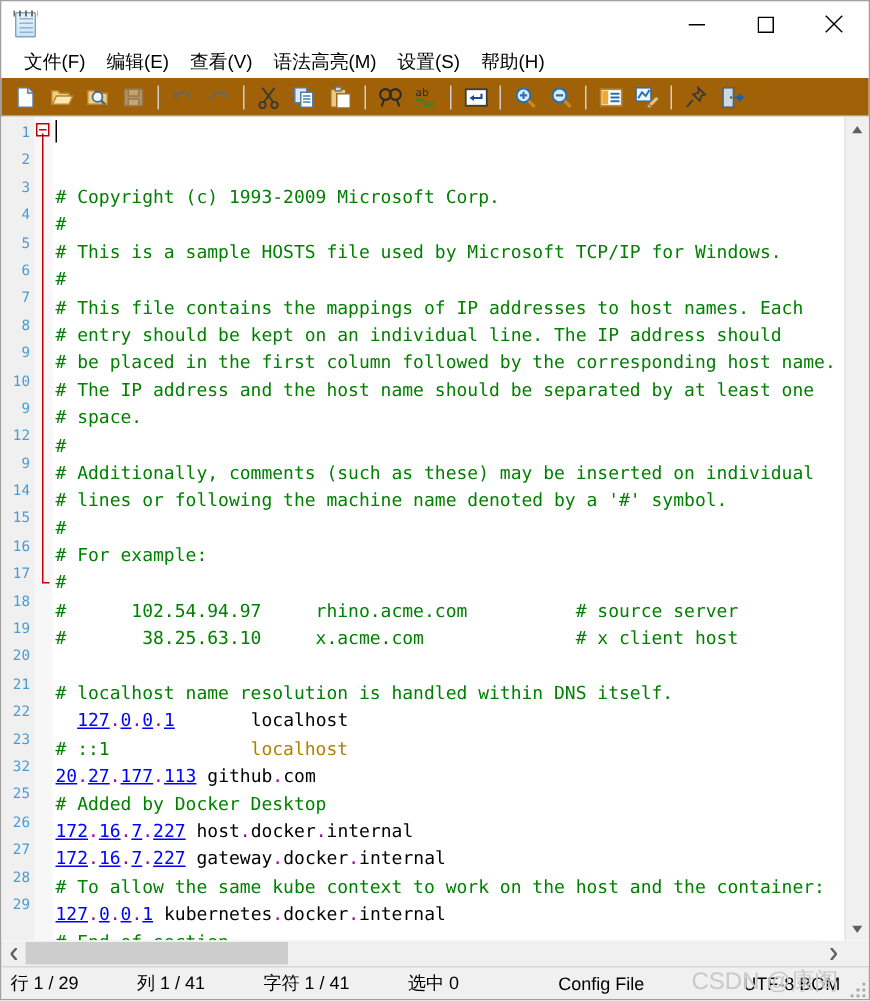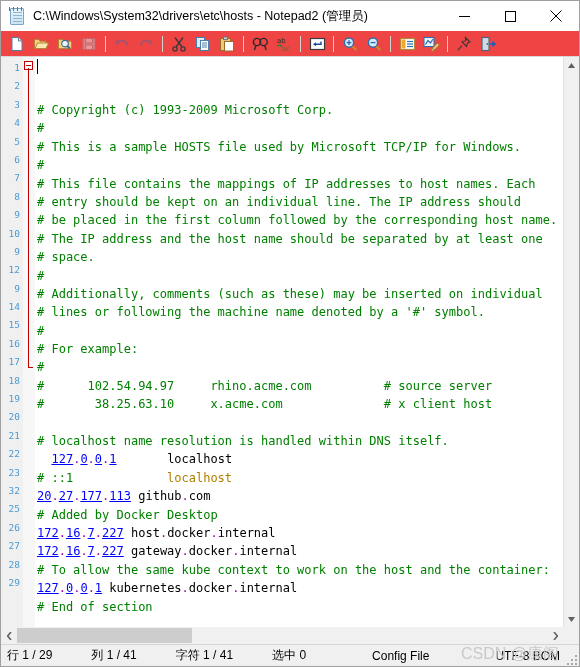--- a/index.html
+++ b/index.html
@@ -64,21 +64,21 @@
   .menu-item {
     padding:1px 7px 2px 7px;
     white-space:nowrap;
     line-height:16px;
   }
 
   
   .toolbar {
     height:26px; flex:0 0 26px;
     display:flex; align-items:center;
-    background:#ef4444;
+    background:#a16207;
     border-bottom:1px solid #d8d8d8;
     padding-left:4px;
   }
   .tbtn {
     width:24px; height:22px;
     display:flex; align-items:center; justify-content:center;
   }
   .tsep {
     width:1px; height:16px; background:#cfcfcf; margin:0 4px;
   }
@@ -172,41 +172,48 @@
 </head>
 <body>
 
 <div class="window">
 
   <div class="titlebar">
     <div class="title-icon">
       <div class="pad"></div>
       <div class="spiral"></div>
     </div>
-    <div class="title-text">C:\Windows\System32\drivers\etc\hosts - Notepad2 (管理员)</div>
     <div class="win-btns">
       <div class="win-btn">
         <svg width="11" height="11" viewBox="0 0 11 11">
             <line x1="0" y1="5.5" x2="11" y2="5.5" stroke="#000" stroke-width="1"></line>
           </svg>
       </div>
       <div class="win-btn">
         <svg width="11" height="11" viewBox="0 0 11 11">
             <rect x="0.5" y="0.5" width="10" height="10" fill="none" stroke="#000" stroke-width="1"></rect>
           </svg>
       </div>
       <div class="win-btn">
         <svg width="12" height="12" viewBox="0 0 12 12">
             <line x1="0.5" y1="0.5" x2="11.5" y2="11.5" stroke="#000" stroke-width="1"></line>
             <line x1="11.5" y1="0.5" x2="0.5" y2="11.5" stroke="#000" stroke-width="1"></line>
           </svg>
       </div>
     </div>
   </div>
 
+  <div class="menubar" id="menubar">
+      <div class="menu-item">文件(F)</div>
+      <div class="menu-item">编辑(E)</div>
+      <div class="menu-item">查看(V)</div>
+      <div class="menu-item">语法高亮(M)</div>
+      <div class="menu-item">设置(S)</div>
+      <div class="menu-item">帮助(H)</div>
+    </div>
 
   <div class="toolbar" id="toolbar">
       <div class="tbtn" title="新建">
         <svg width="16" height="16" viewBox="0 0 16 16">
           <path d="M3 1.5h6.5L13 5v9.5H3z" fill="#fff" stroke="#5a7fa0" stroke-width="1"></path>
           <path d="M9.5 1.5V5H13" fill="#dfeaf3" stroke="#5a7fa0" stroke-width="1"></path>
         </svg>
       </div>
       <div class="tbtn" title="打开">
         <svg width="17" height="16" viewBox="0 0 17 16">

